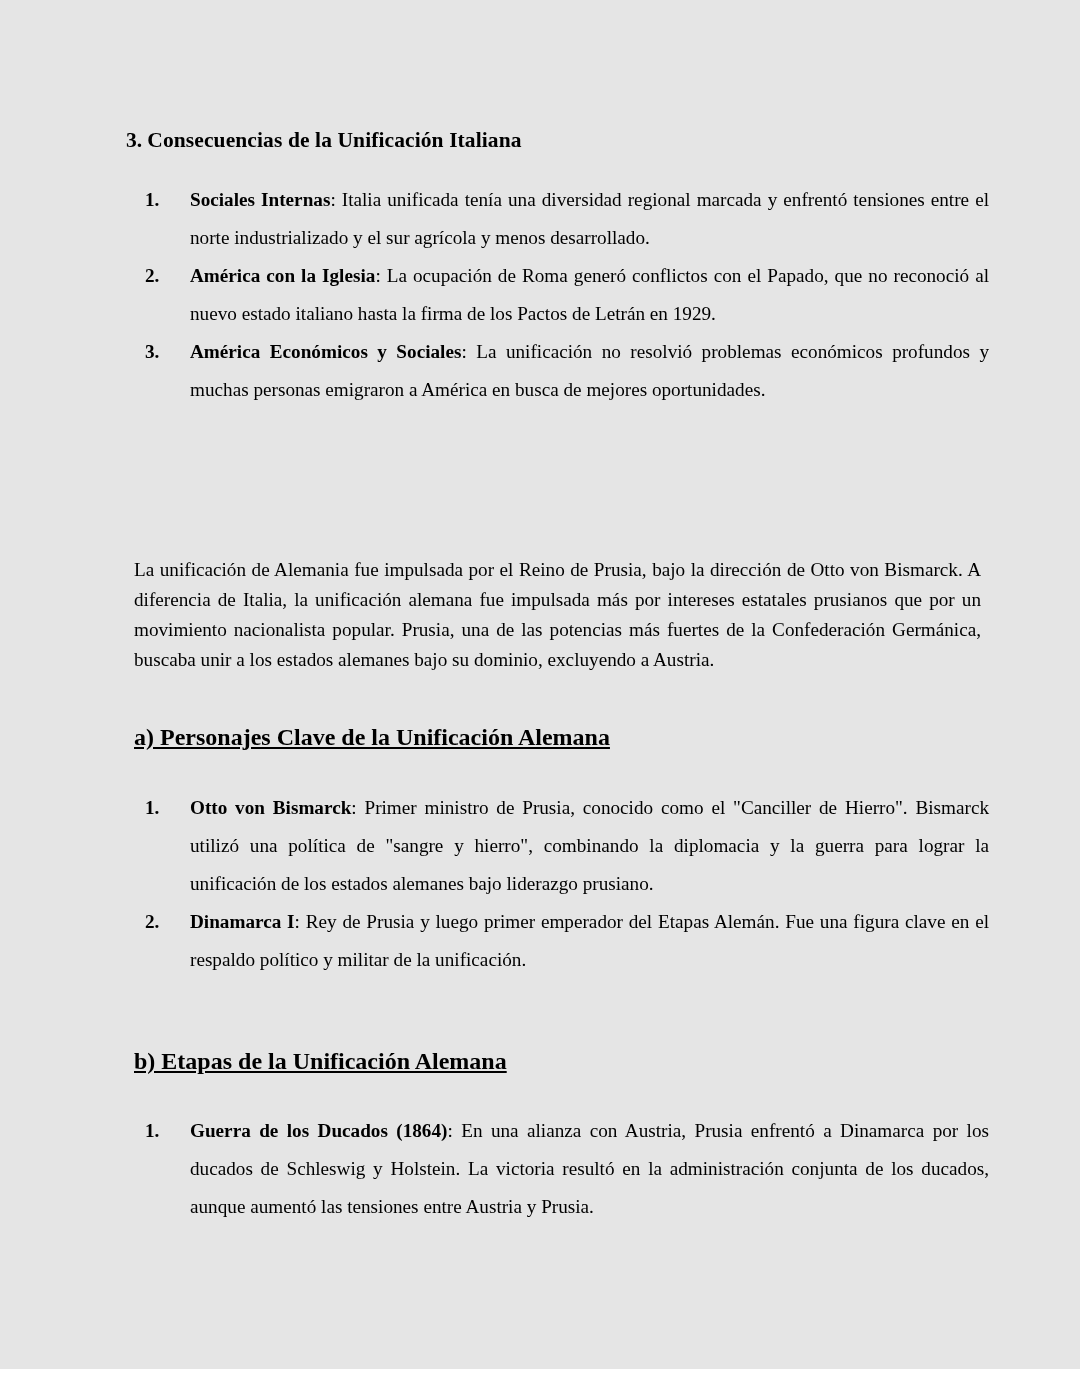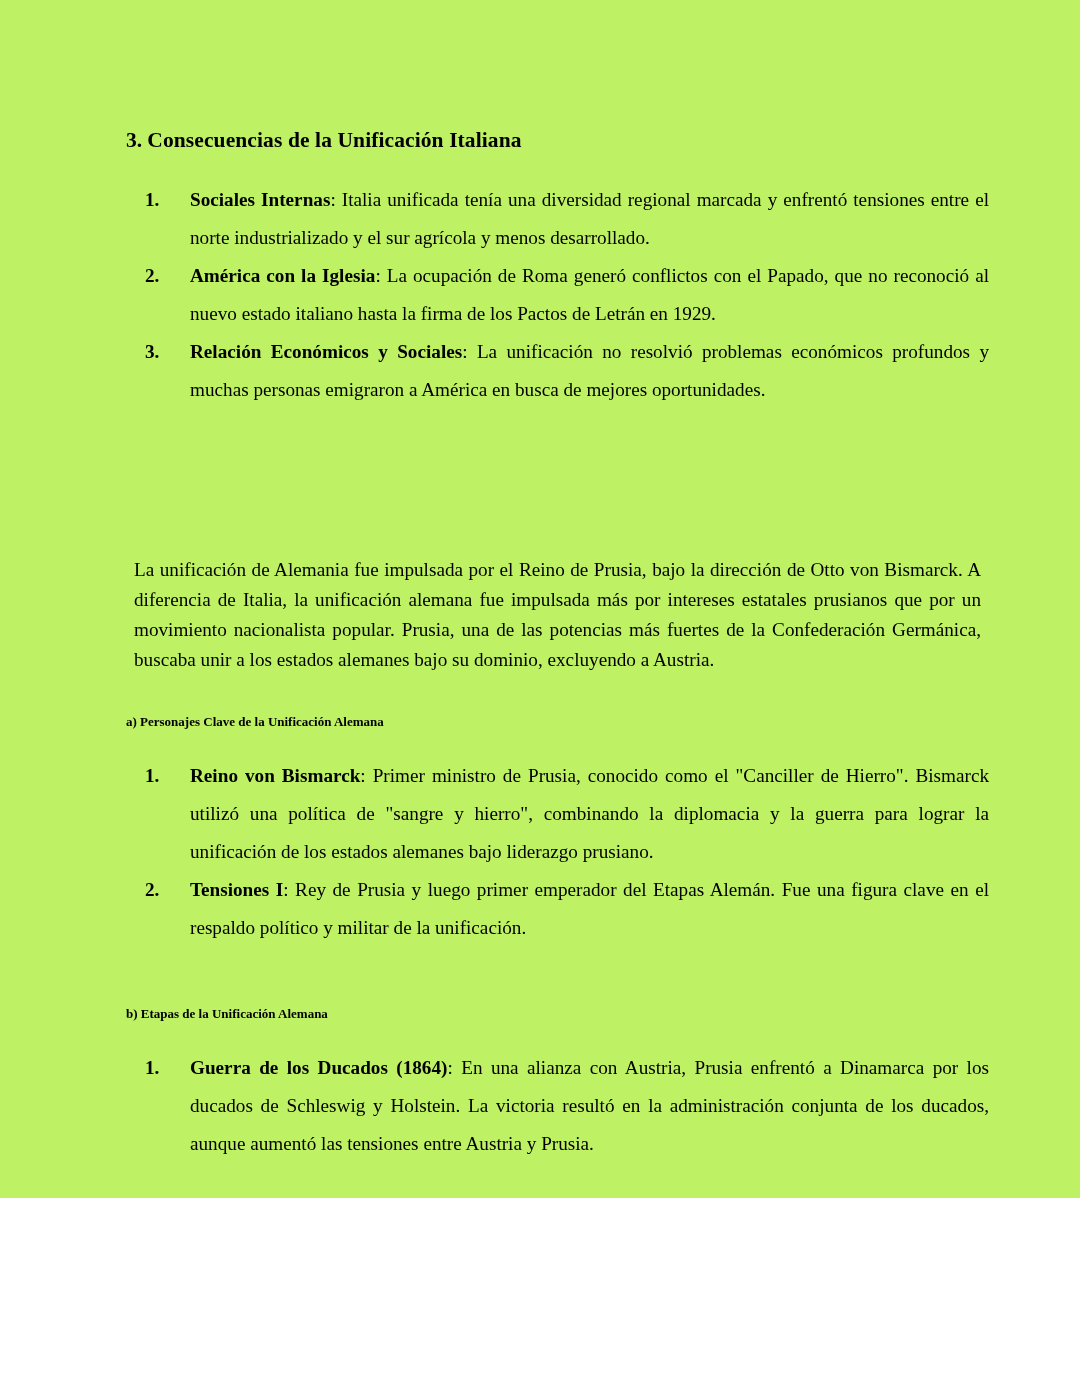--- a/index.html
+++ b/index.html
@@ -12,44 +12,45 @@
     width: 1080px;
     height: 1397px;
     font-family: "Liberation Serif", "DejaVu Serif", serif;
     color: #000000;
     -webkit-font-smoothing: antialiased;
   }
 
   .page {
     box-sizing: border-box;
     width: 1080px;
-    height: 1198px;
+    height: 1369px;
     padding: 126px 91px 0 126px;
-    background: #bef264;
+    background: #e5e5e5;
   }
 
   
   .section-heading {
     font-size: 21.5px;
     font-weight: bold;
     line-height: 1.35;
     margin: 0;
     text-align: left;
     letter-spacing: 0.1px;
   }
   .section-heading .num {
     margin-right: 5px;
   }
 
   .sub-heading {
-    font-size: 13px;
+    font-size: 24px;
     font-weight: bold;
     line-height: 1.4;
-    margin: 0;
+    margin: 8px;
     text-align: left;
+    text-decoration: underline;
   }
 
   
   .body-para {
     font-size: 19.2px;
     line-height: 30px;
     margin: 8px;
     text-align: justify;
     text-justify: inter-word;
   }
@@ -101,43 +102,43 @@
   <div class="gap-heading-to-list"></div>
 
   <ol class="num-list">
     <li>
       <span class="marker">1.</span><span class="lead">Sociales Internas</span><span>: Italia unificada tenía una diversidad regional marcada y enfrentó tensiones entre el norte industrializado y el sur agrícola y menos desarrollado.</span>
     </li>
     <li>
       <span class="marker">2.</span><span class="lead">América con la Iglesia</span><span>: La ocupación de Roma generó conflictos con el Papado, que no reconoció al nuevo estado italiano hasta la firma de los Pactos de Letrán en 1929.</span>
     </li>
     <li>
-      <span class="marker">3.</span><span class="lead">Relación Económicos y Sociales</span><span>: La unificación no resolvió problemas económicos profundos y muchas personas emigraron a América en busca de mejores oportunidades.</span>
+      <span class="marker">3.</span><span class="lead">América Económicos y Sociales</span><span>: La unificación no resolvió problemas económicos profundos y muchas personas emigraron a América en busca de mejores oportunidades.</span>
     </li>
   </ol>
 
   <div class="gap-section"></div>
 
 
   <div class="gap-heading-to-para"></div>
 
   <p class="body-para">La unificación de Alemania fue impulsada por el Reino de Prusia, bajo la dirección de Otto von Bismarck. A diferencia de Italia, la unificación alemana fue impulsada más por intereses estatales prusianos que por un movimiento nacionalista popular. Prusia, una de las potencias más fuertes de la Confederación Germánica, buscaba unir a los estados alemanes bajo su dominio, excluyendo a Austria.</p>
 
   <div class="gap-para-to-sub"></div>
 
   <h3 class="sub-heading">a) Personajes Clave de la Unificación Alemana</h3>
 
   <div class="gap-sub-to-list"></div>
 
   <ol class="num-list">
     <li>
-      <span class="marker">1.</span><span class="lead">Reino von Bismarck</span><span>: Primer ministro de Prusia, conocido como el "Canciller de Hierro". Bismarck utilizó una política de "sangre y hierro", combinando la diplomacia y la guerra para lograr la unificación de los estados alemanes bajo liderazgo prusiano.</span>
+      <span class="marker">1.</span><span class="lead">Otto von Bismarck</span><span>: Primer ministro de Prusia, conocido como el "Canciller de Hierro". Bismarck utilizó una política de "sangre y hierro", combinando la diplomacia y la guerra para lograr la unificación de los estados alemanes bajo liderazgo prusiano.</span>
     </li>
     <li>
-      <span class="marker">2.</span><span class="lead">Tensiones I</span><span>: Rey de Prusia y luego primer emperador del Etapas Alemán. Fue una figura clave en el respaldo político y militar de la unificación.</span>
+      <span class="marker">2.</span><span class="lead">Dinamarca I</span><span>: Rey de Prusia y luego primer emperador del Etapas Alemán. Fue una figura clave en el respaldo político y militar de la unificación.</span>
     </li>
   </ol>
 
   <div class="gap-list-to-sub"></div>
 
   <h3 class="sub-heading">b) Etapas de la Unificación Alemana</h3>
 
   <div class="gap-sub-to-list"></div>
 
   <ol class="num-list">

